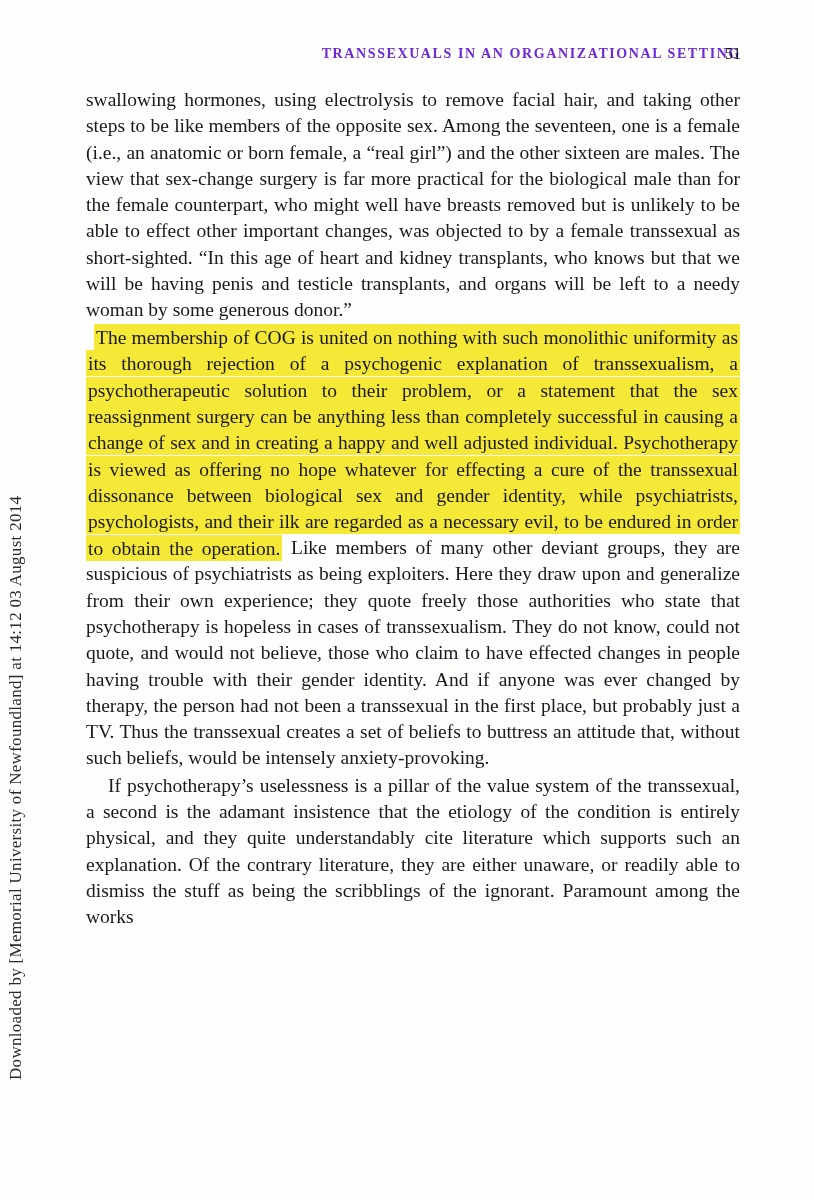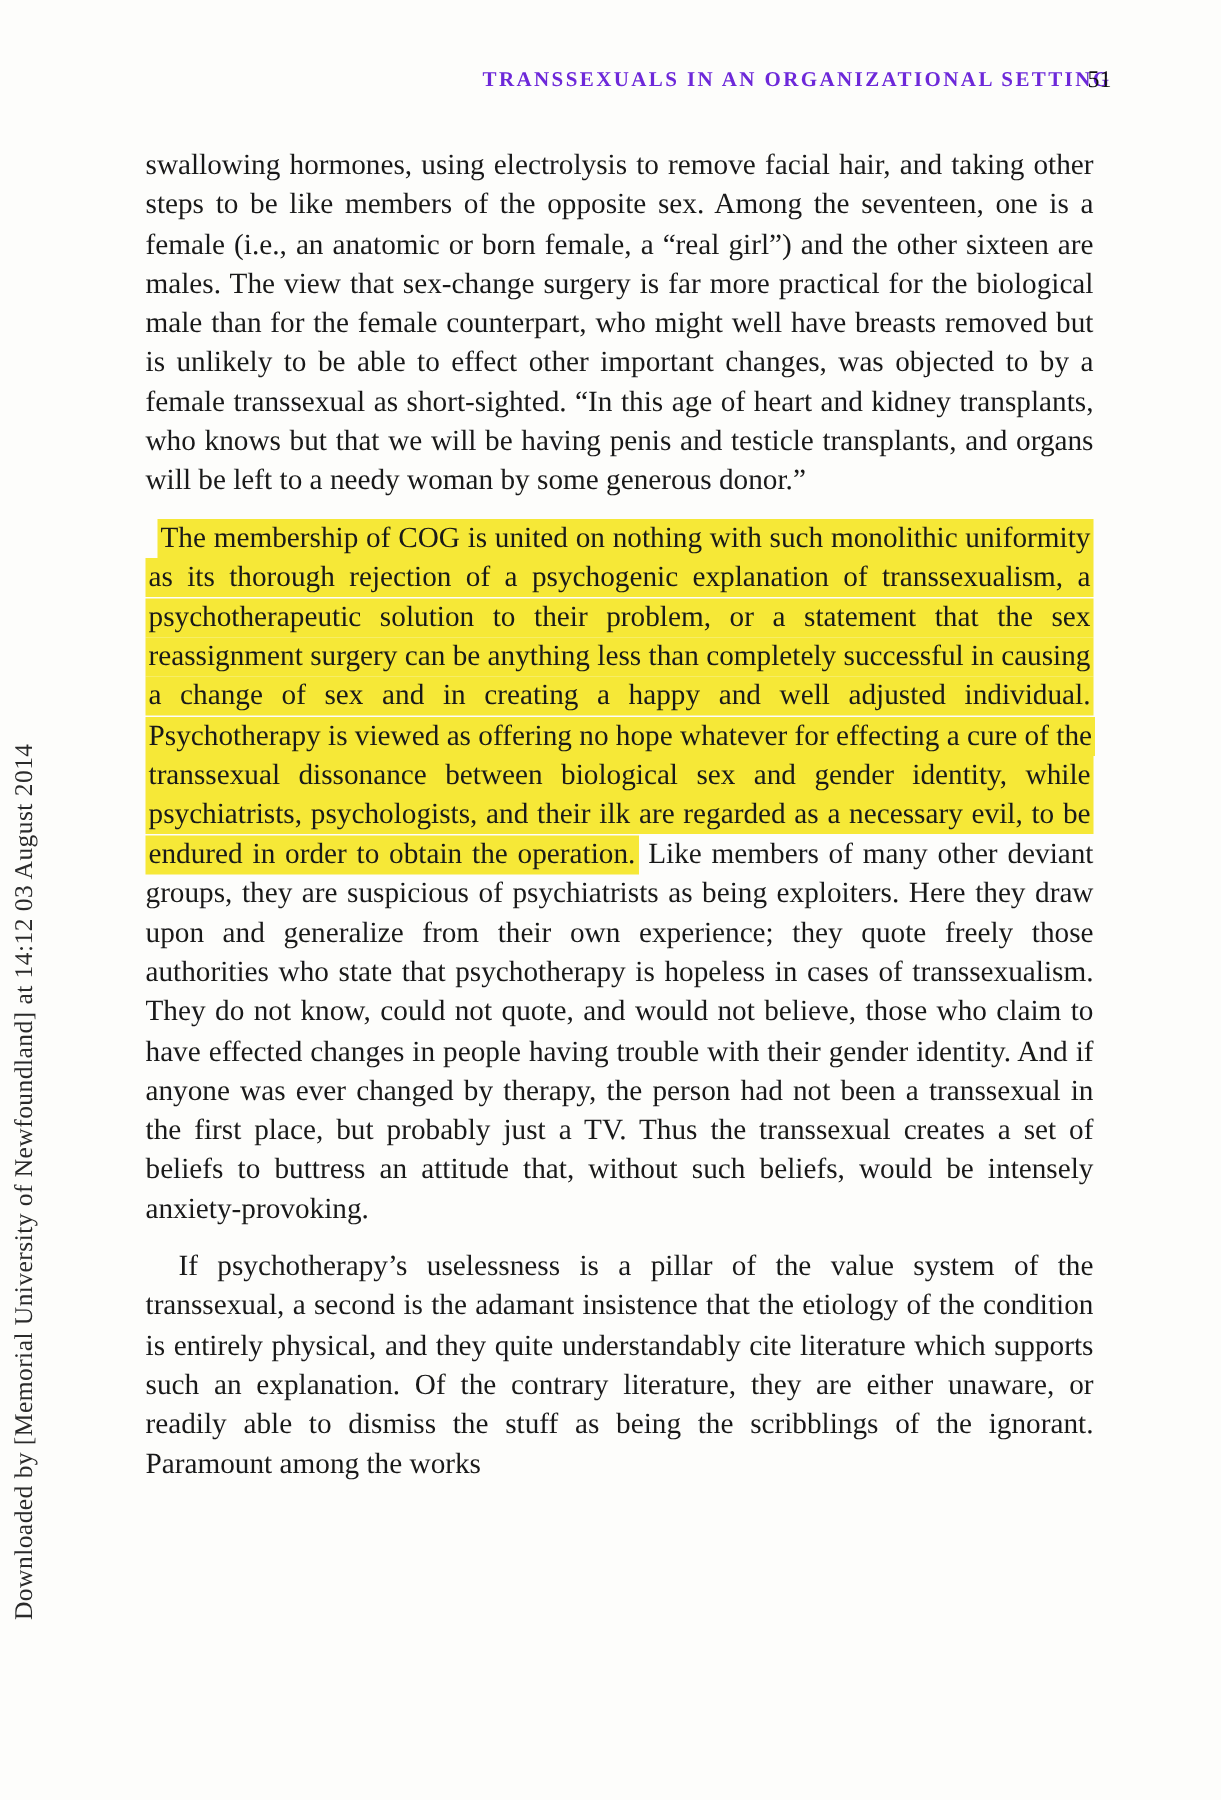--- a/index.html
+++ b/index.html
@@ -57,21 +57,21 @@
   .body-text {
     position: absolute;
     top: 86px;
     left: 85px;
     width: 656px;
     text-align: justify;
     font-size: 19.5px;
     line-height: 26.3px;
     color: #191919;
   }
-  .para { margin: 12px; padding: 0; }
+  .para { margin: 1px; padding: 0; }
   .indent-small { text-indent: 8px; }
   .indent { text-indent: 22px; }
   mark.hl {
     background: #f6e837;
     color: inherit;
     padding: 2.5px 2px;
     -webkit-box-decoration-break: clone;
     box-decoration-break: clone;
   }
 </style>

